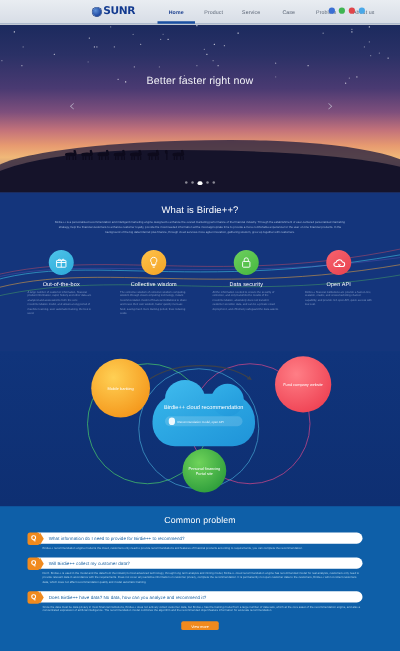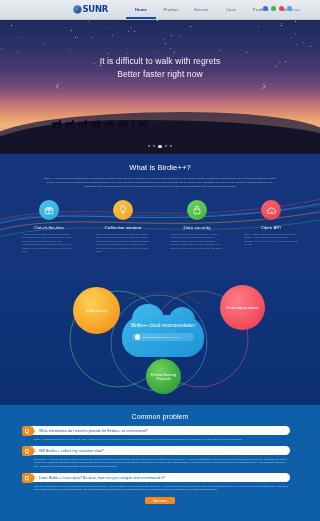--- a/index.html
+++ b/index.html
@@ -326,21 +326,20 @@
         <span class="star" style="width: 1px; height: 1px; left: 127.5px; top: 10.8px; opacity: 0.47;"></span>
         <span class="star" style="width: 1px; height: 1px; left: 178.8px; top: 16.2px; opacity: 0.59;"></span>
         <span class="star" style="width: 0.6px; height: 0.6px; left: 107.2px; top: 33.4px; opacity: 0.48;"></span>
         <span class="star" style="width: 0.6px; height: 0.6px; left: 99.7px; top: 45.3px; opacity: 0.8;"></span>
         <span class="star" style="width: 0.6px; height: 0.6px; left: 279.1px; top: 42.2px; opacity: 0.36;"></span>
         <span class="star" style="width: 0.6px; height: 0.6px; left: 43.3px; top: 22.9px; opacity: 0.56;"></span>
         <span class="star" style="width: 0.6px; height: 0.6px; left: 302.6px; top: 22.2px; opacity: 0.35;"></span>
       </div>
 
     <div class="hero-title">
-      <div class="hero-line1">It is difficult to walk with regrets</div>
       <div class="hero-line2">Better faster right now</div>
     </div>
 
     <div class="arrow left">‹</div>
     <div class="arrow right">›</div>
 
     <div class="dunes">
       <div class="dune-back"></div>
       <div class="dune-front"></div>
     </div>

